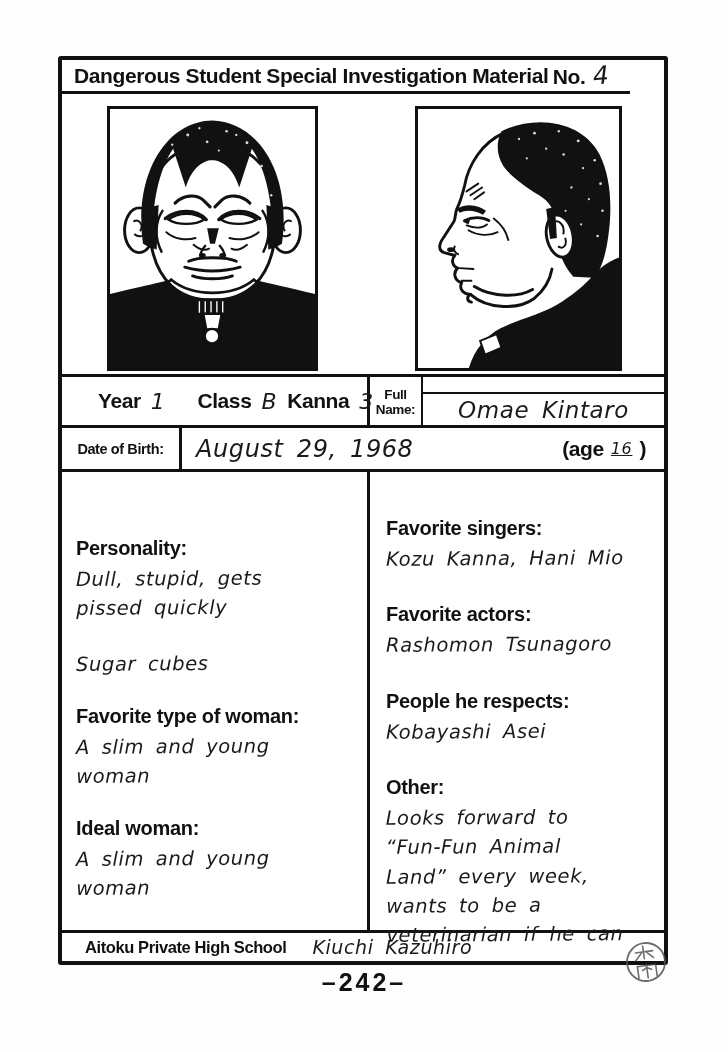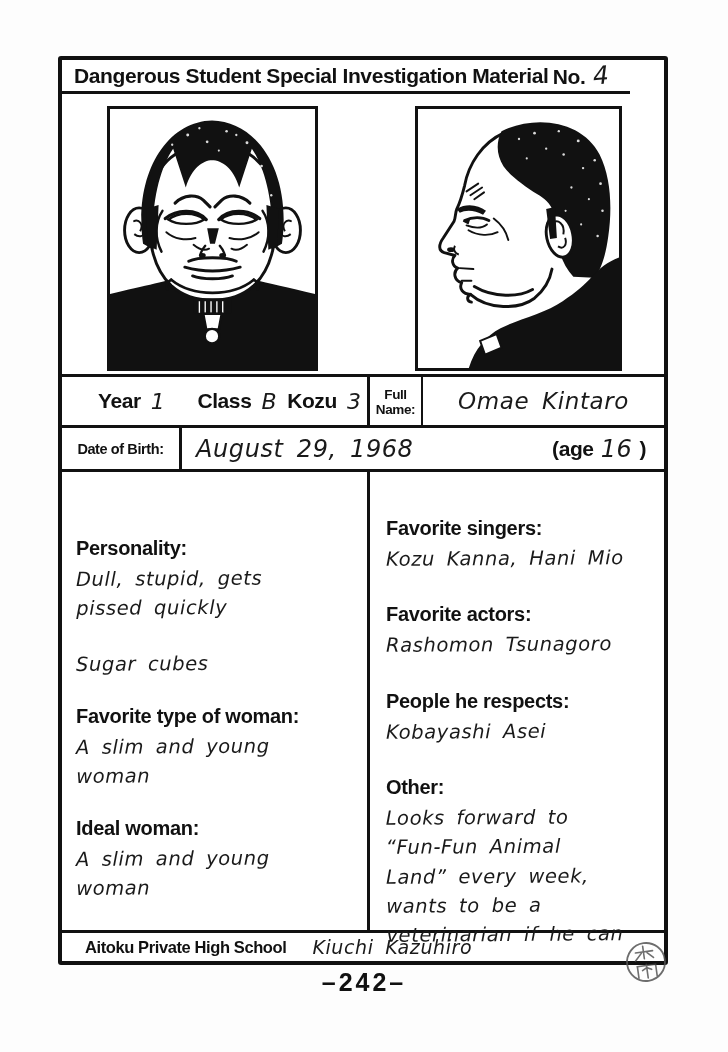--- a/index.html
+++ b/index.html
@@ -63,42 +63,42 @@
   }
   .ycs-cell .lbl { font-size:21px; }
   .ycs-cell .val { font-size:22px; }
   .sp-lg { margin-right:22px; }
   .name-section { flex:1; display:flex; }
   .full-name-label {
     width:53px; border-right:2px solid #111;
     display:flex; align-items:flex-end; justify-content:center;
     font-size:13.5px; padding-bottom:8px; text-align:center;
   }
-  .name-right { flex:1; display:flex; flex-direction:row; }
+  .name-right { flex:1; display:flex; flex-direction:column; }
   .furigana-strip { height:17px; border-bottom:2px solid #111; }
   .full-name-value {
     flex:1; display:flex; align-items:center; justify-content:center;
     font-size:23px;
   }
 
   
   .info-row2 {
     position:absolute; left:0; top:368px; width:602px; height:44px;
     border-bottom:3px solid #111;
     display:flex; align-items:stretch;
   }
   .dob-label {
     width:120px; border-right:3px solid #111;
     display:flex; align-items:center; justify-content:center;
     font-size:14.5px; text-align:center;
   }
   .dob-value { flex:1; display:flex; align-items:center; padding-left:14px; font-size:24px; }
   .age-group { display:flex; align-items:center; gap:7px; padding-right:18px; }
   .age-group .pr { font-size:21px; }
-  .age-group .hv { font-size:24px; }
+  .age-group .hv { font-size:16px;text-decoration:underline; }
 
   
   .main-area {
     position:absolute; left:0; top:412px; width:602px; height:461px;
     border-bottom:3px solid #111; display:flex;
   }
   .col-left  { width:308px; border-right:3px solid #111; padding:64px 28px 4px 14px; }
   .col-right { flex:1; padding:44px 34px 0 16px; }
   .profile-section { margin-bottom:26px; }
   .col-right .profile-section { margin-bottom:29px; }
@@ -283,21 +283,21 @@
         <path d="M64,238 L81,231 L86,245 L69,252 Z" fill="#fff" stroke="#111" stroke-width="2"></path>
       </svg>
     </div>
 
     <div class="info-row1">
       <div class="ycs-cell">
         <span class="print lbl">Year</span>
         <span class="hand val sp-lg">1</span>
         <span class="print lbl">Class</span>
         <span class="hand val">B</span>
-        <span class="print lbl">Kozu</span>
+        <span class="print lbl">Kanna</span>
         <span class="hand val">3</span>
       </div>
       <div class="name-section">
         <div class="print full-name-label">Full Name:</div>
         <div class="name-right">
           <div class="furigana-strip"></div>
           <div class="hand full-name-value">Omae Kintaro</div>
         </div>
       </div>
     </div>

